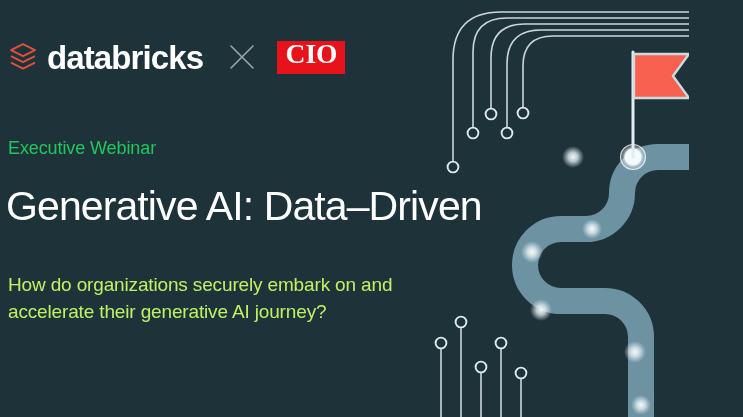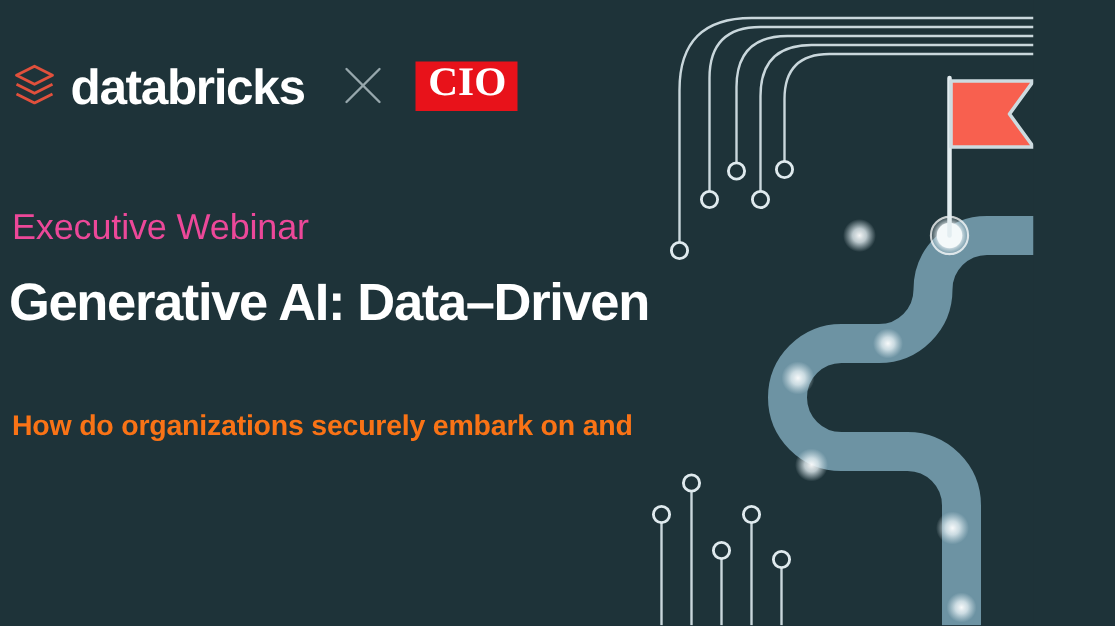--- a/index.html
+++ b/index.html
@@ -83,48 +83,48 @@
     line-height: 1;
     display:block;
     transform: scaleX(1.02);
   }
 
   
   .eyebrow {
     position: absolute;
     left: 8px;
     top: 139px;
-    color: #ec4899;
-    font-size: 24px;
+    color: #22c55e;
+    font-size: 18px;
     font-weight: 400;
     letter-spacing: -0.1px;
     line-height: 1.1;
     white-space: nowrap;
   }
 
   .headline {
     position: absolute;
     left: 6px;
     top: 179px;
     color: #ffffff;
-    font-size: 35px;
-    font-weight: 700;
+    font-size: 41px;
+    font-weight: 400;
     line-height: 1.32;
     letter-spacing: -0.9px;
     max-width: 500px;
   }
   .headline .l2 { display:block; }
 
   .subhead {
     position: absolute;
     left: 8px;
     top: 272px;
-    color: #f97316;
+    color: #bef264;
     font-size: 19px;
-    font-weight: 700;
+    font-weight: 400;
     line-height: 1.42;
     letter-spacing: -0.15px;
     max-width: 470px;
   }
   .subhead .l2 { display:block; }
 </style>
 </head>
 <body>
 
 <div class="banner">
@@ -231,15 +231,16 @@
   </div>
 
   <div class="eyebrow">Executive Webinar</div>
 
   <div class="headline">
     <span>Generative AI: Data–Driven</span>
   </div>
 
   <div class="subhead">
     <span>How do organizations securely embark on and</span>
+    <span class="l2">accelerate their generative AI journey?</span>
   </div>
 
 </div>
 
 </body></html>

